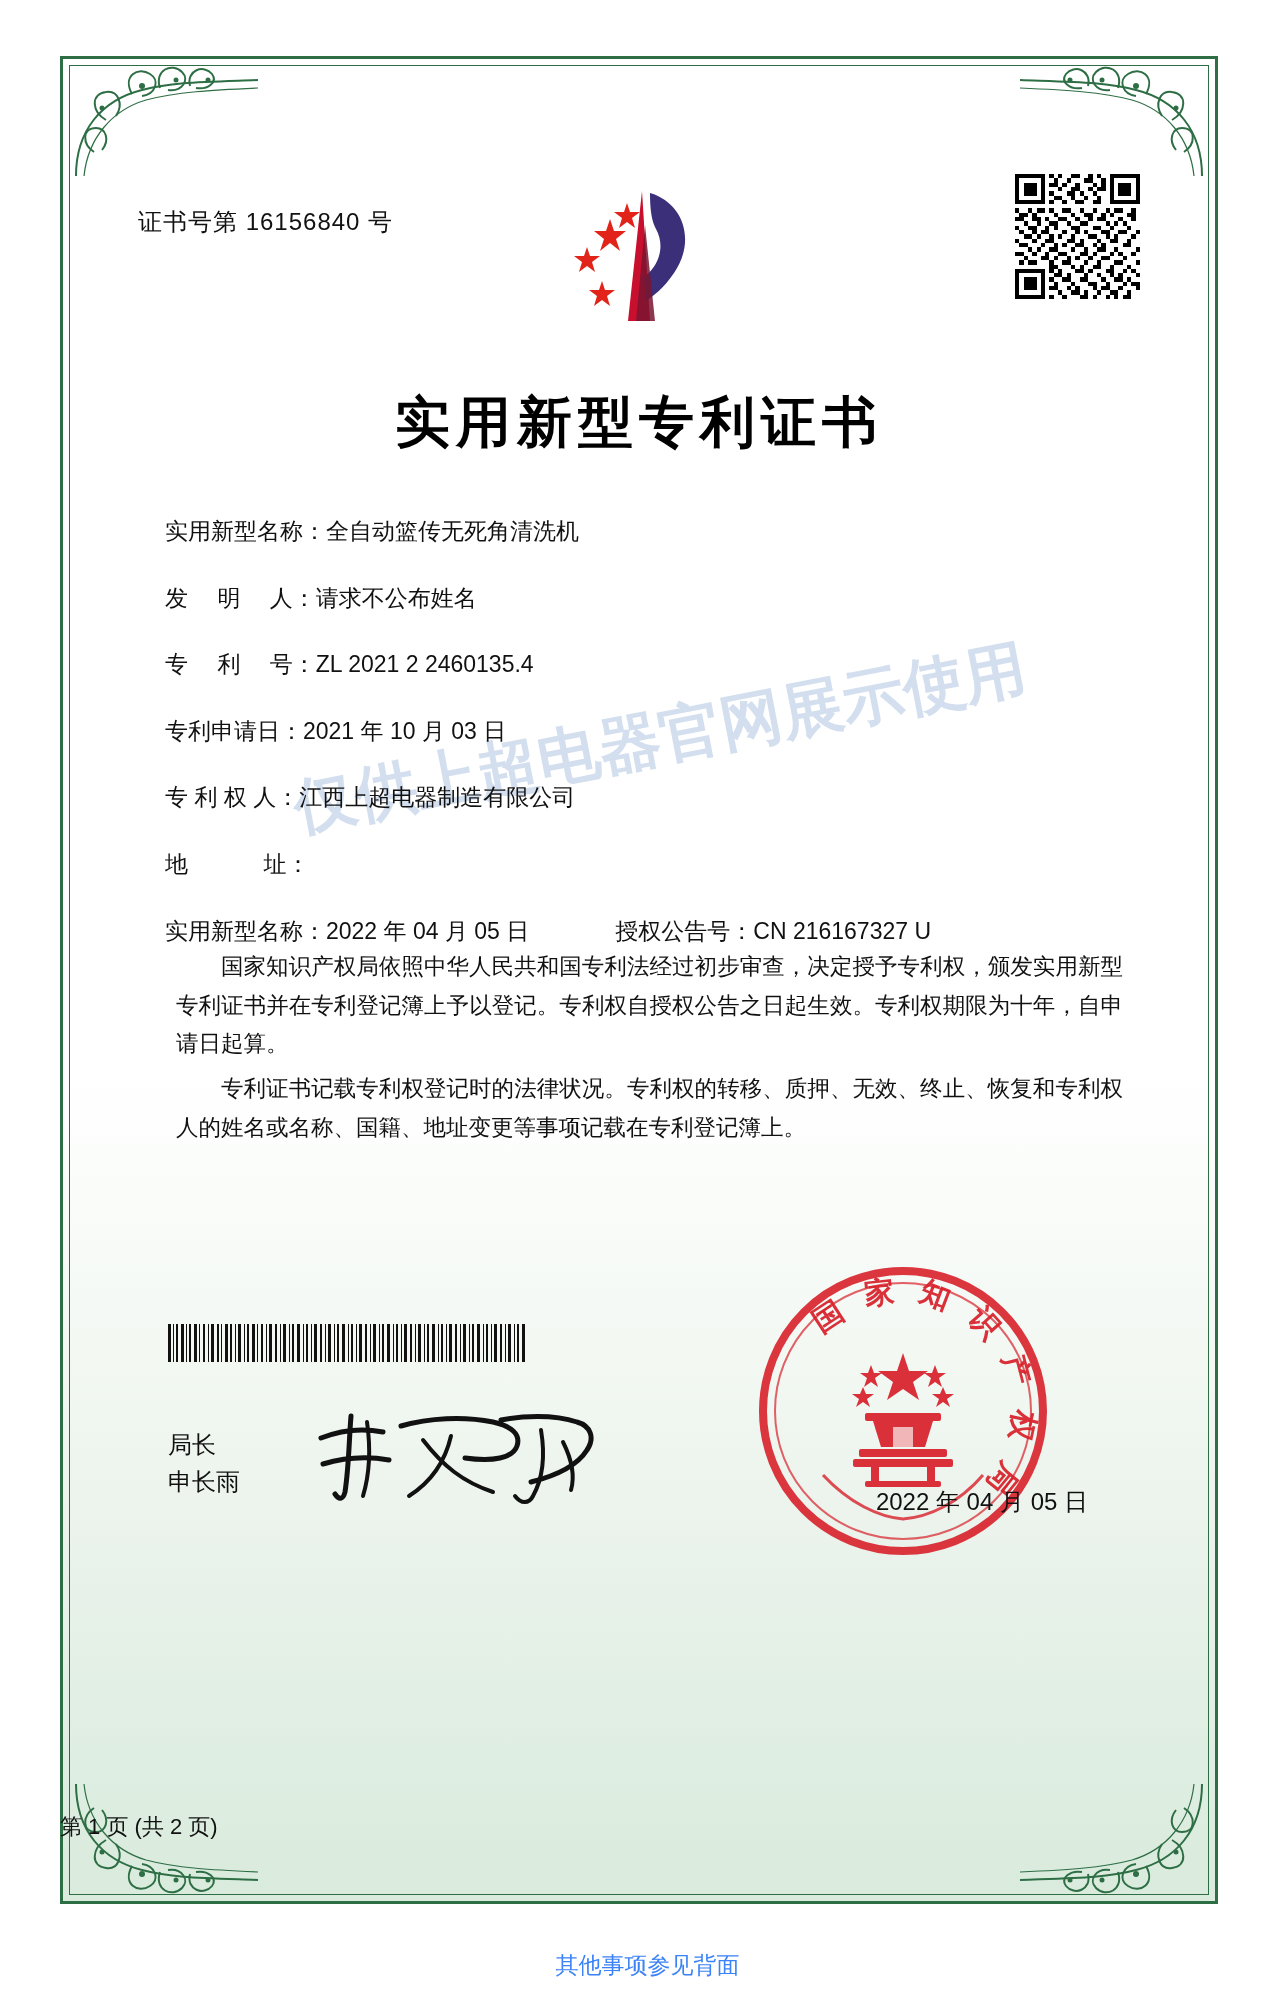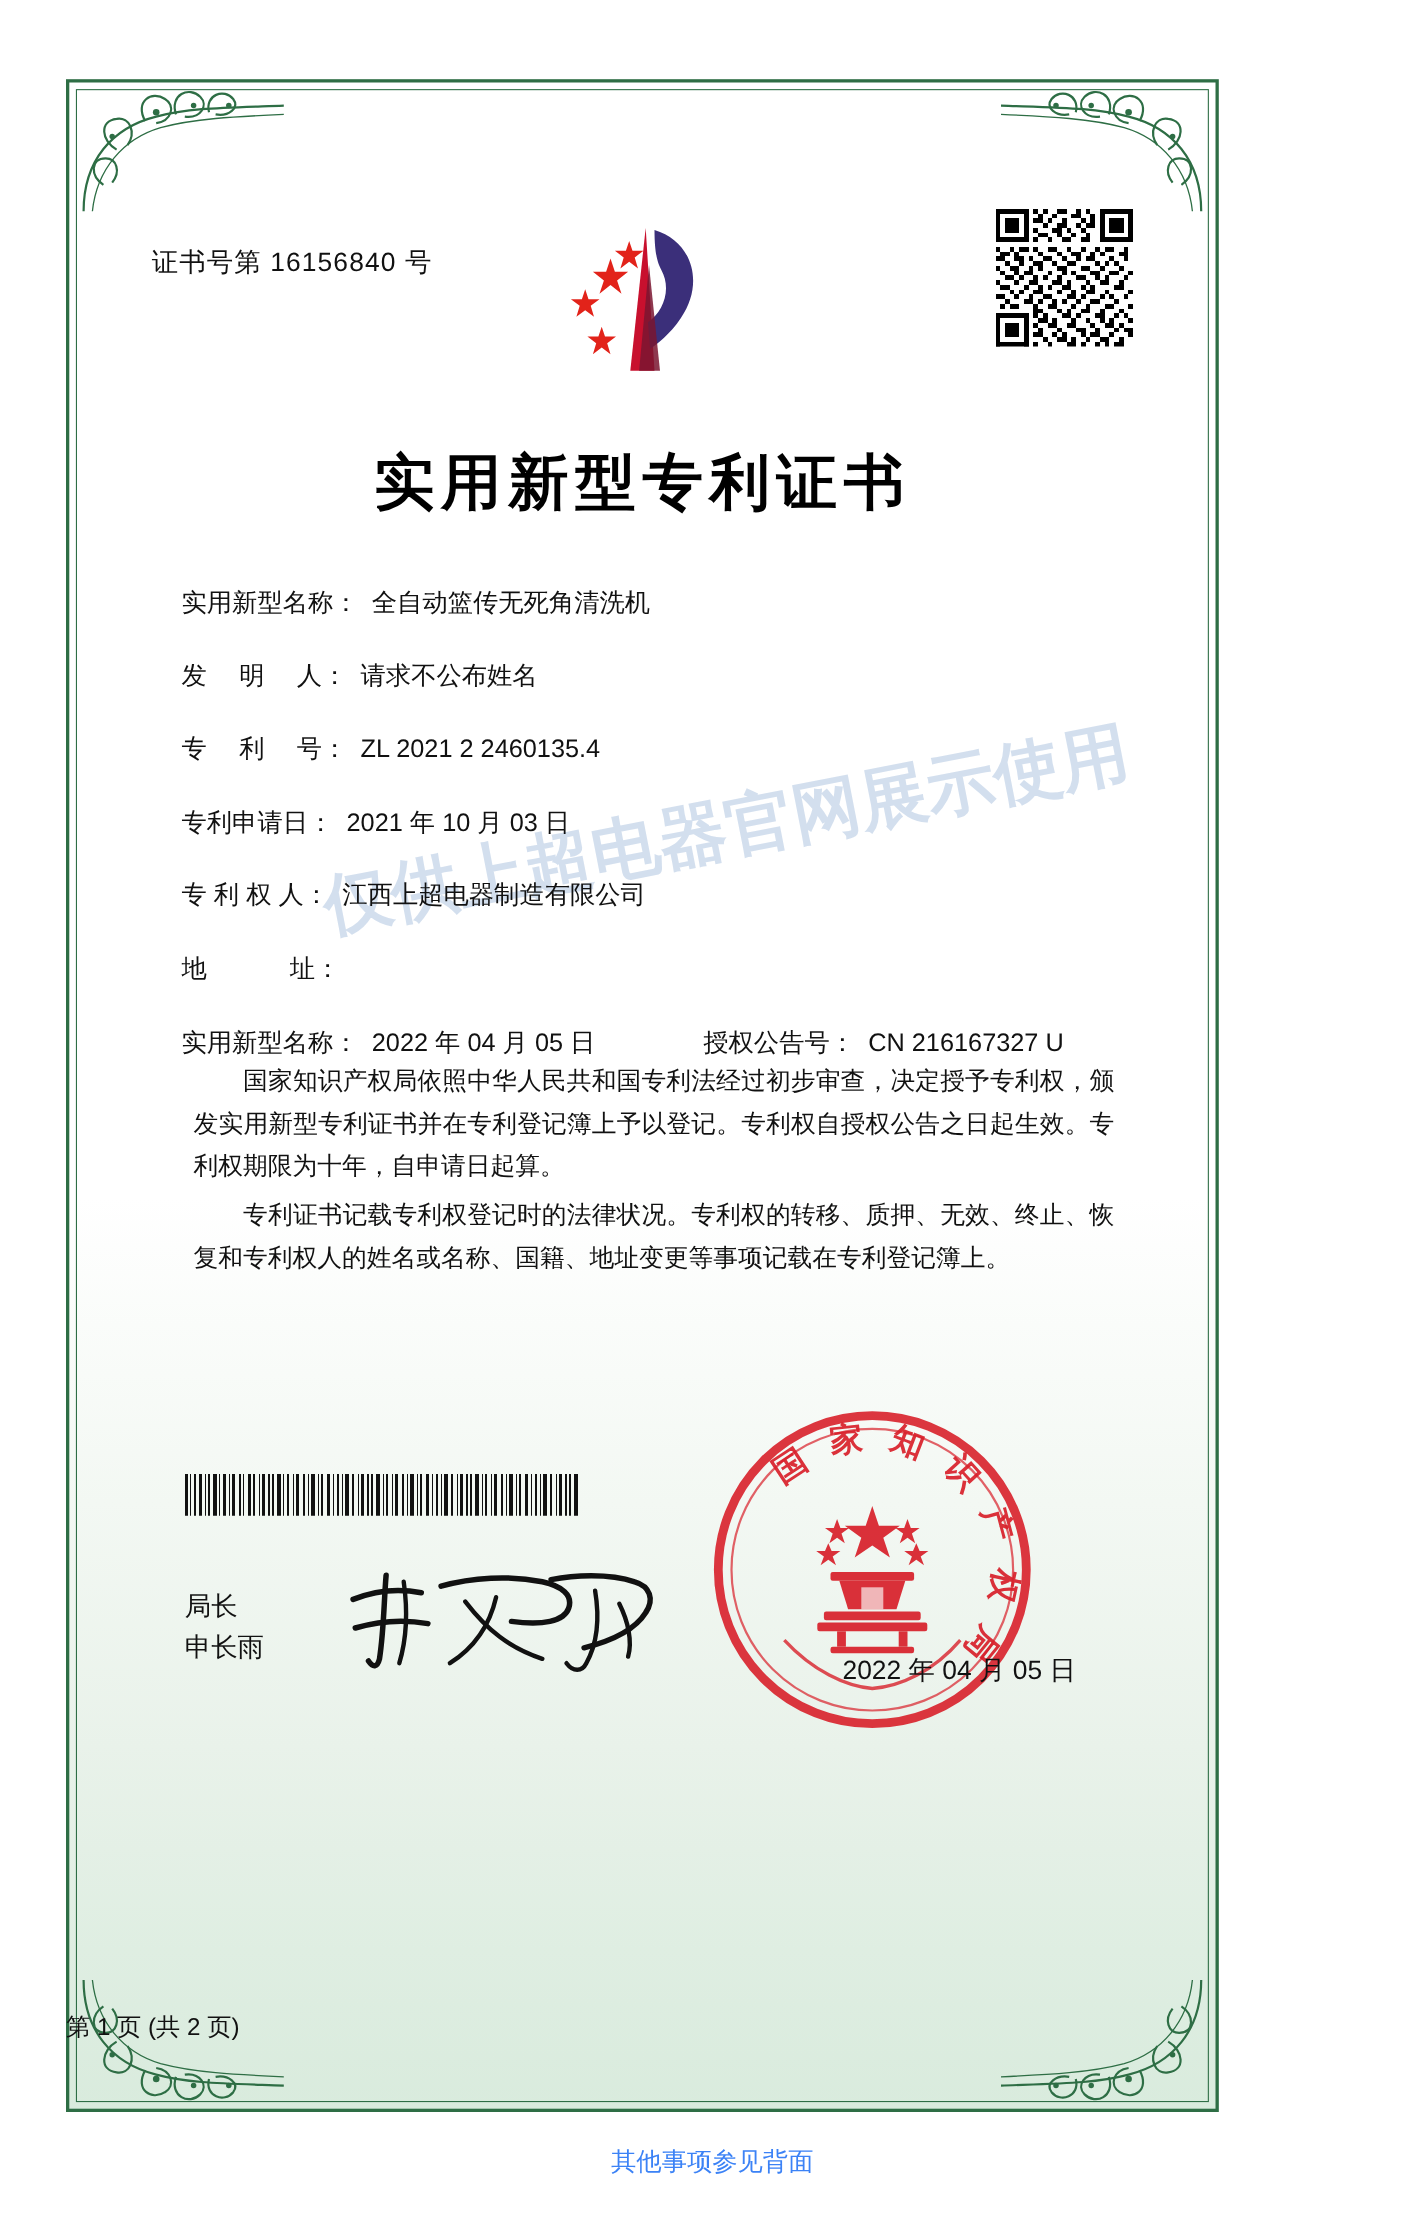--- a/index.html
+++ b/index.html
@@ -20,22 +20,22 @@
     position: absolute;
     left: 0; top: 0;
     width: 1279px;
     height: 2013px;
   }
 
   
   .cert {
     position: absolute;
     left: 60px;
-    top: 72px;
-    width: 1048px;
+    top: 56px;
+    width: 1158px;
     height: 1848px;
     background: linear-gradient(to bottom, #ffffff 0%, #ffffff 55%, #f3f8f3 70%, #e9f2ea 82%, #dfeee2 92%, #d9ebdd 100%);
     box-sizing: border-box;
   }
   .frame-outer {
     position: absolute;
     left: 0; top: 0; right: 0; bottom: 0;
     border: 3px solid #2e6e45;
     box-sizing: border-box;
   }
@@ -107,21 +107,20 @@
     top: 462px;
     right: 80px;
     font-size: 23px;
     font-family: "Liberation Sans", "DejaVu Sans", sans-serif;
   }
   .field-row {
     display: flex;
     align-items: flex-start;
     margin-bottom: 39px;
     line-height: 1.2;
-    gap: 12px;
   }
   .f-label {
     white-space: pre;
     flex: 0 0 auto;
   }
   .f-value {
     flex: 1 1 auto;
   }
   .field-row.two .f-value { flex: 0 0 auto; margin-right: 86px; }
   .f-label2 { white-space: pre; flex: 0 0 auto; }

